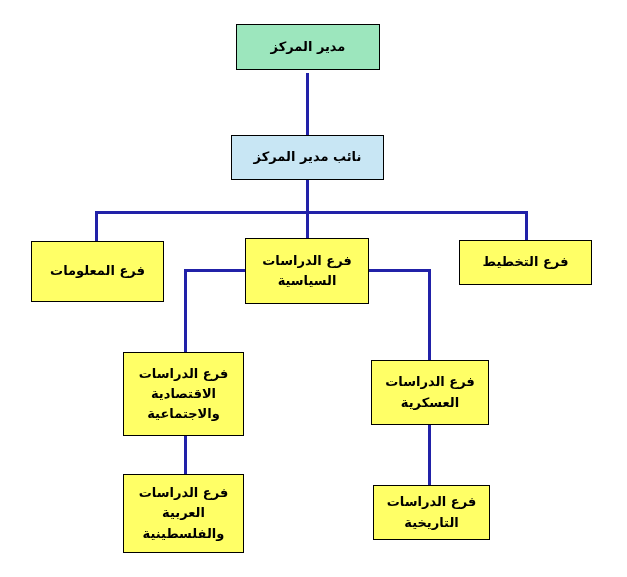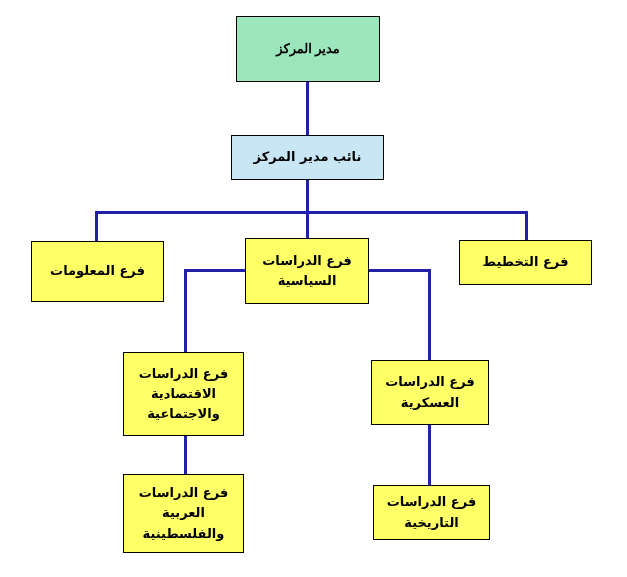--- a/index.html
+++ b/index.html
@@ -30,21 +30,21 @@
     line-height: 1.55;
     color: #000000;
     padding: 2px 4px;
   }
   .connector {
     position: absolute;
     background: #2121A8;
   }
 
   
-  .n-director    { left:236px; top:16px;  width:144px; height:66px;font-family:Liberation Serif, serif; }
+  .n-director    { left:236px; top:24px;  width:144px; height:46px; }
   .n-deputy      { left:231px; top:135px; width:153px; height:45px; }
   .n-information { left:31px;  top:241px; width:133px; height:61px; }
   .n-political   { left:245px; top:238px; width:124px; height:66px; }
   .n-planning    { left:459px; top:240px; width:133px; height:45px; }
   .n-economic    { left:123px; top:352px; width:121px; height:84px; }
   .n-military    { left:371px; top:360px; width:118px; height:65px; }
   .n-arab        { left:123px; top:474px; width:121px; height:79px; }
   .n-historical  { left:373px; top:485px; width:117px; height:55px; }
 
   

